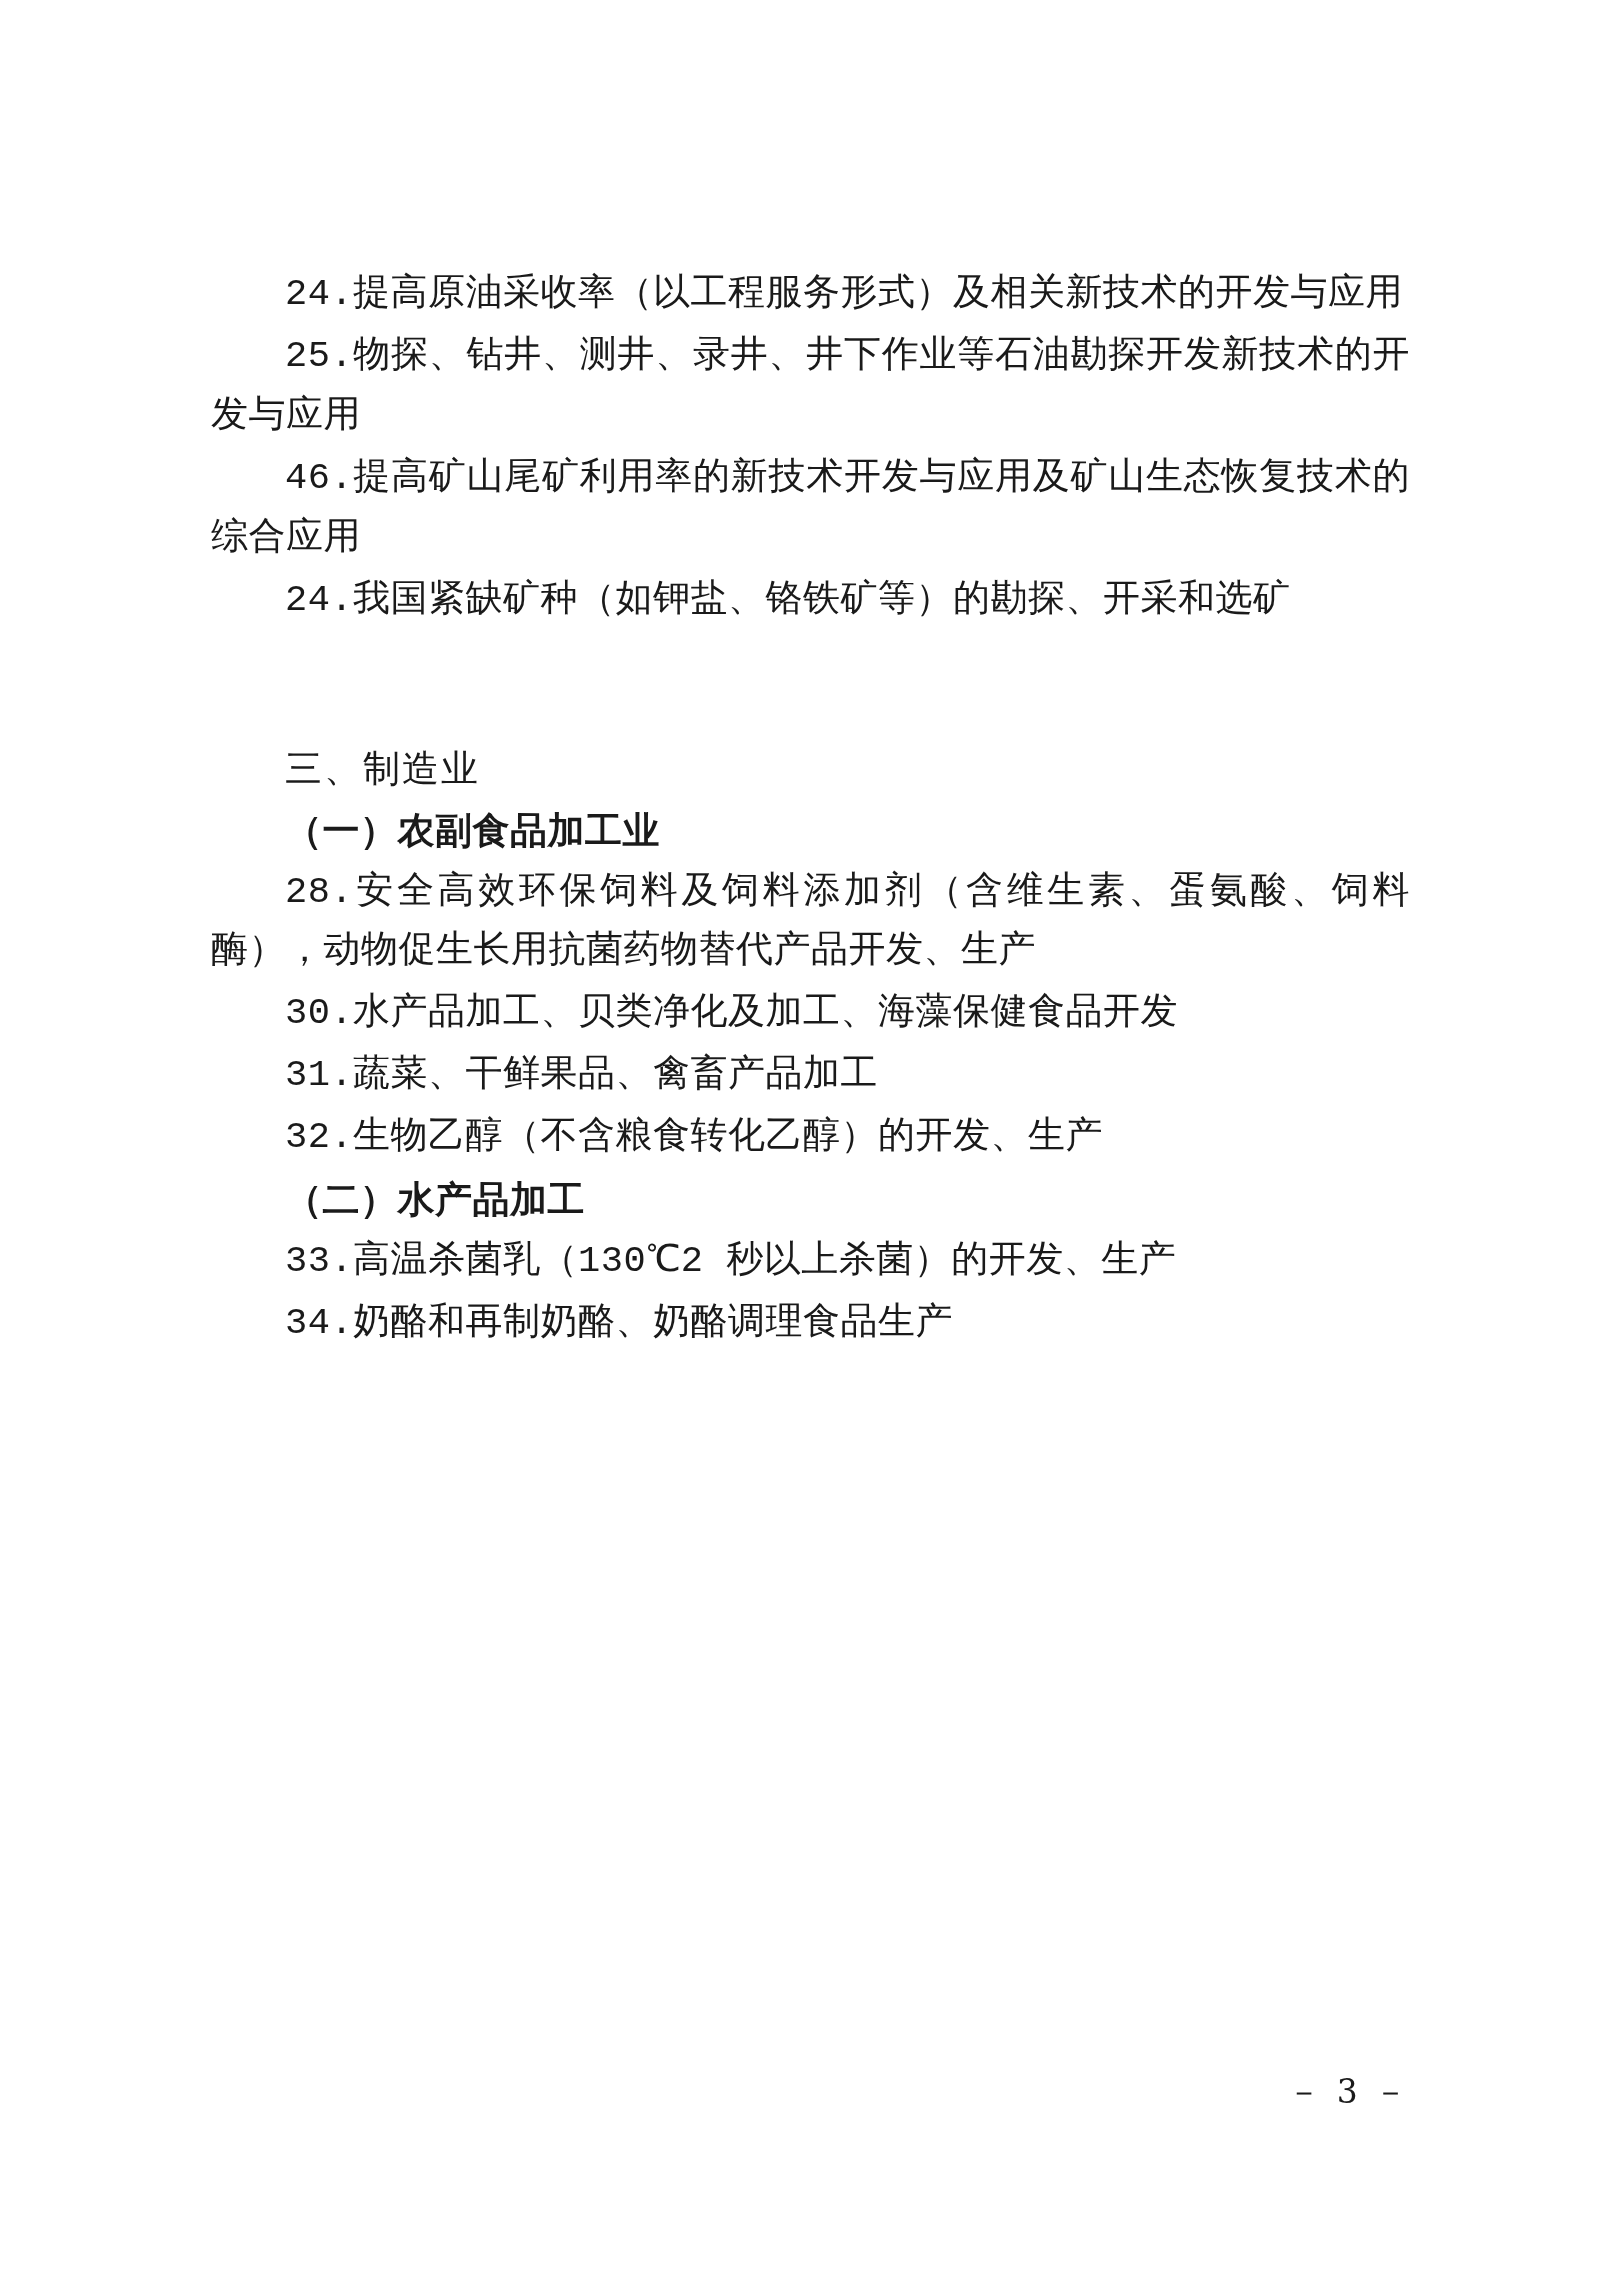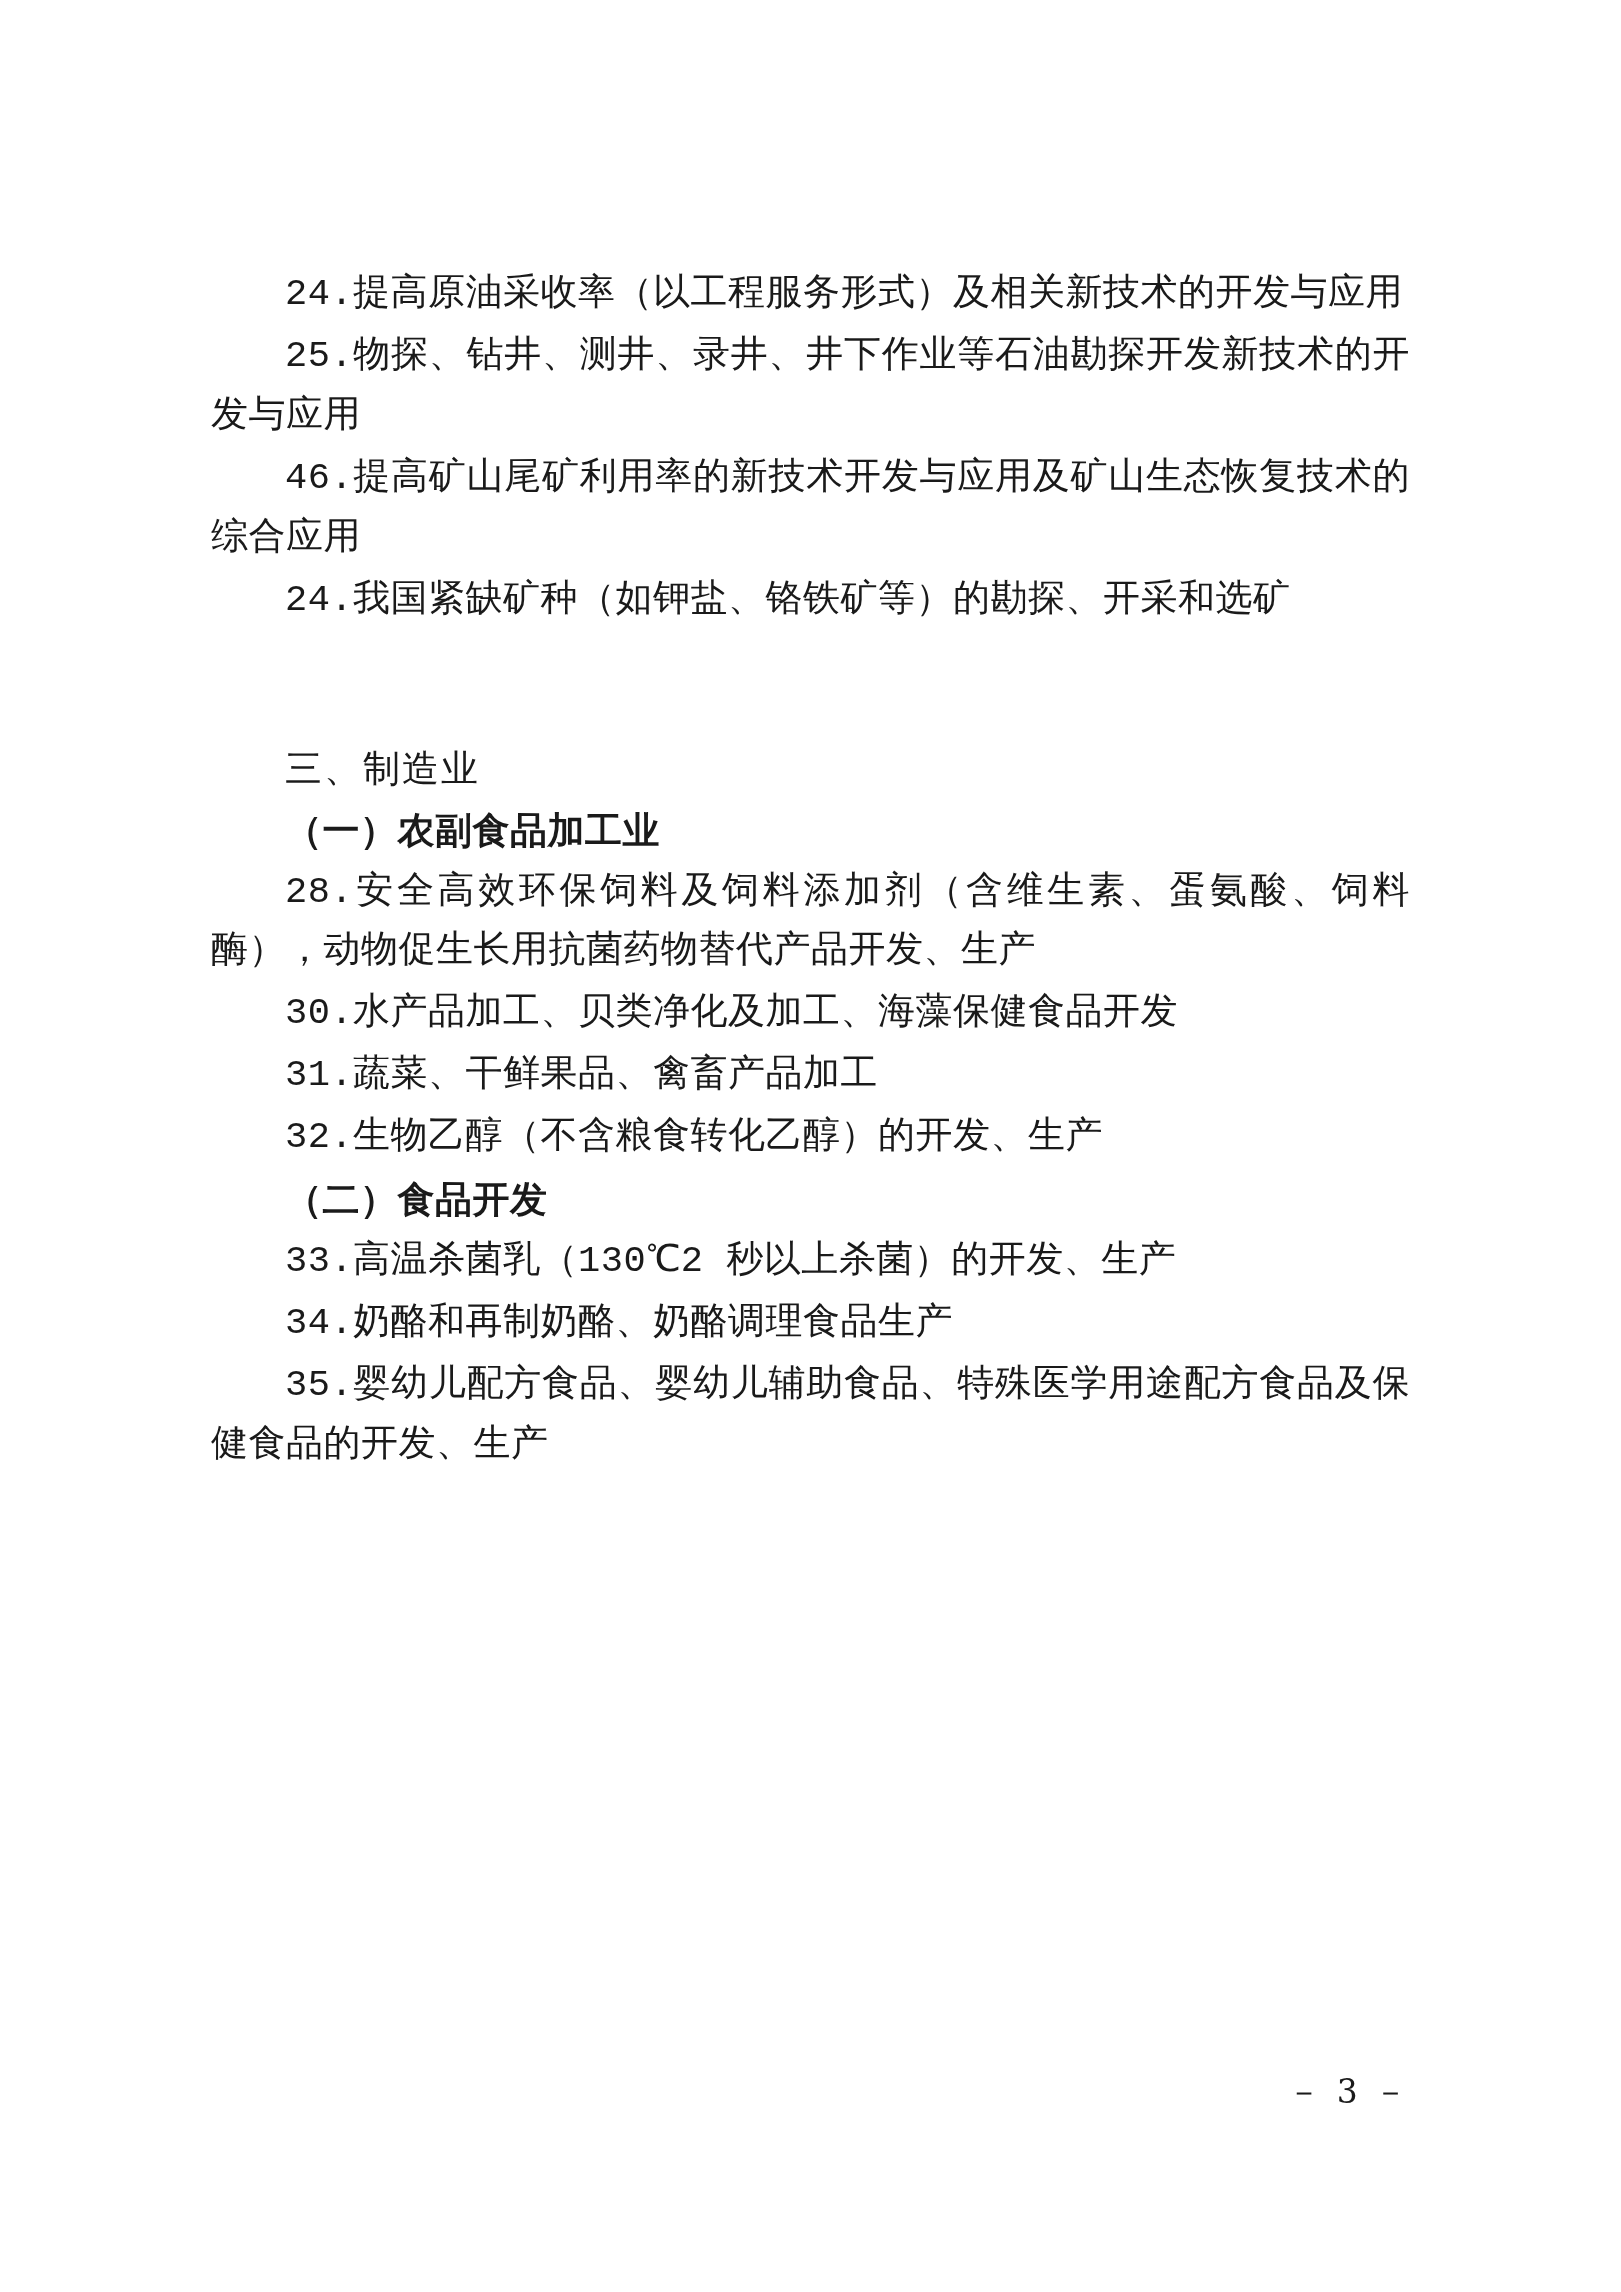--- a/index.html
+++ b/index.html
@@ -73,22 +73,21 @@
     <div class="spacer"></div>
 
     <p class="heading">三、制造业</p>
     <p class="subheading">（一）农副食品加工业</p>
 
     <p class="para">28.安全高效环保饲料及饲料添加剂（含维生素、蛋氨酸、饲料酶），动物促生长用抗菌药物替代产品开发、生产</p>
     <p class="para">30.水产品加工、贝类净化及加工、海藻保健食品开发</p>
     <p class="para">31.蔬菜、干鲜果品、禽畜产品加工</p>
     <p class="para">32.生物乙醇（不含粮食转化乙醇）的开发、生产</p>
 
-    <p class="subheading">（二）食品开发</p>
+    <p class="subheading">（二）水产品加工</p>
 
     <p class="para">33.高温杀菌乳（130℃2 秒以上杀菌）的开发、生产</p>
     <p class="para">34.奶酪和再制奶酪、奶酪调理食品生产</p>
-    <p class="para">35.婴幼儿配方食品、婴幼儿辅助食品、特殊医学用途配方食品及保健食品的开发、生产</p>
 
   </div>
   <div class="page-number">－ 3 －</div>
 </div>
 
 
 </body></html>

